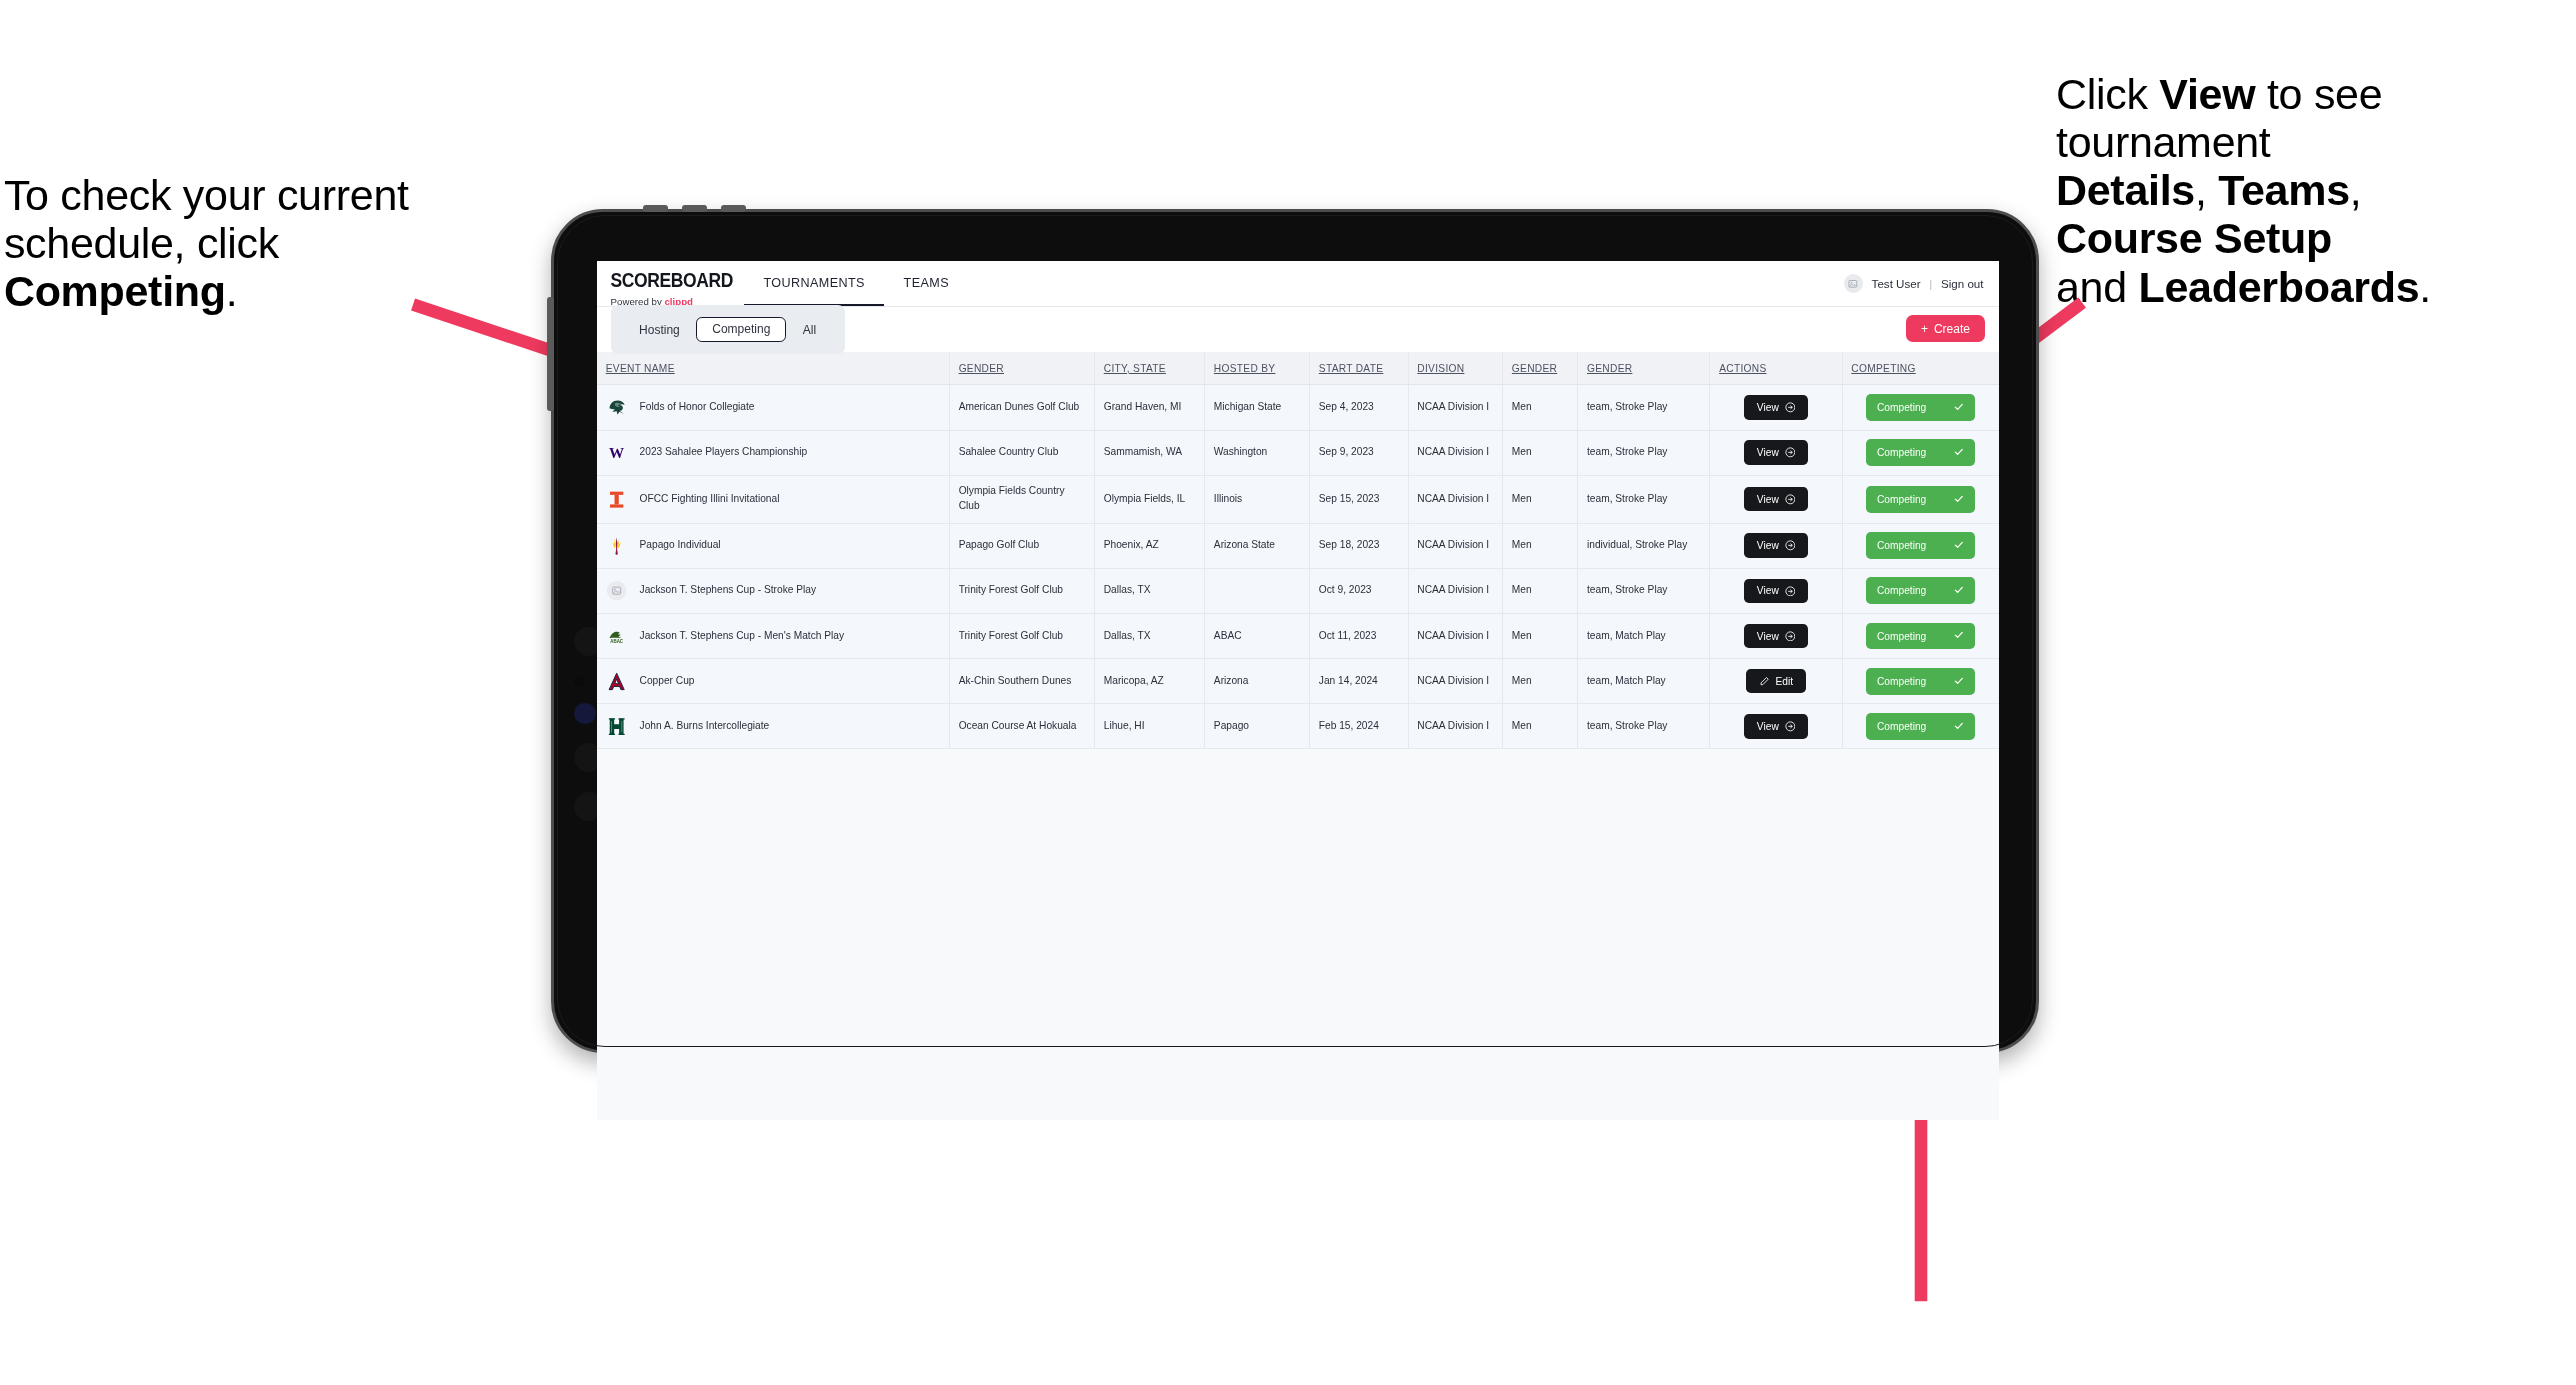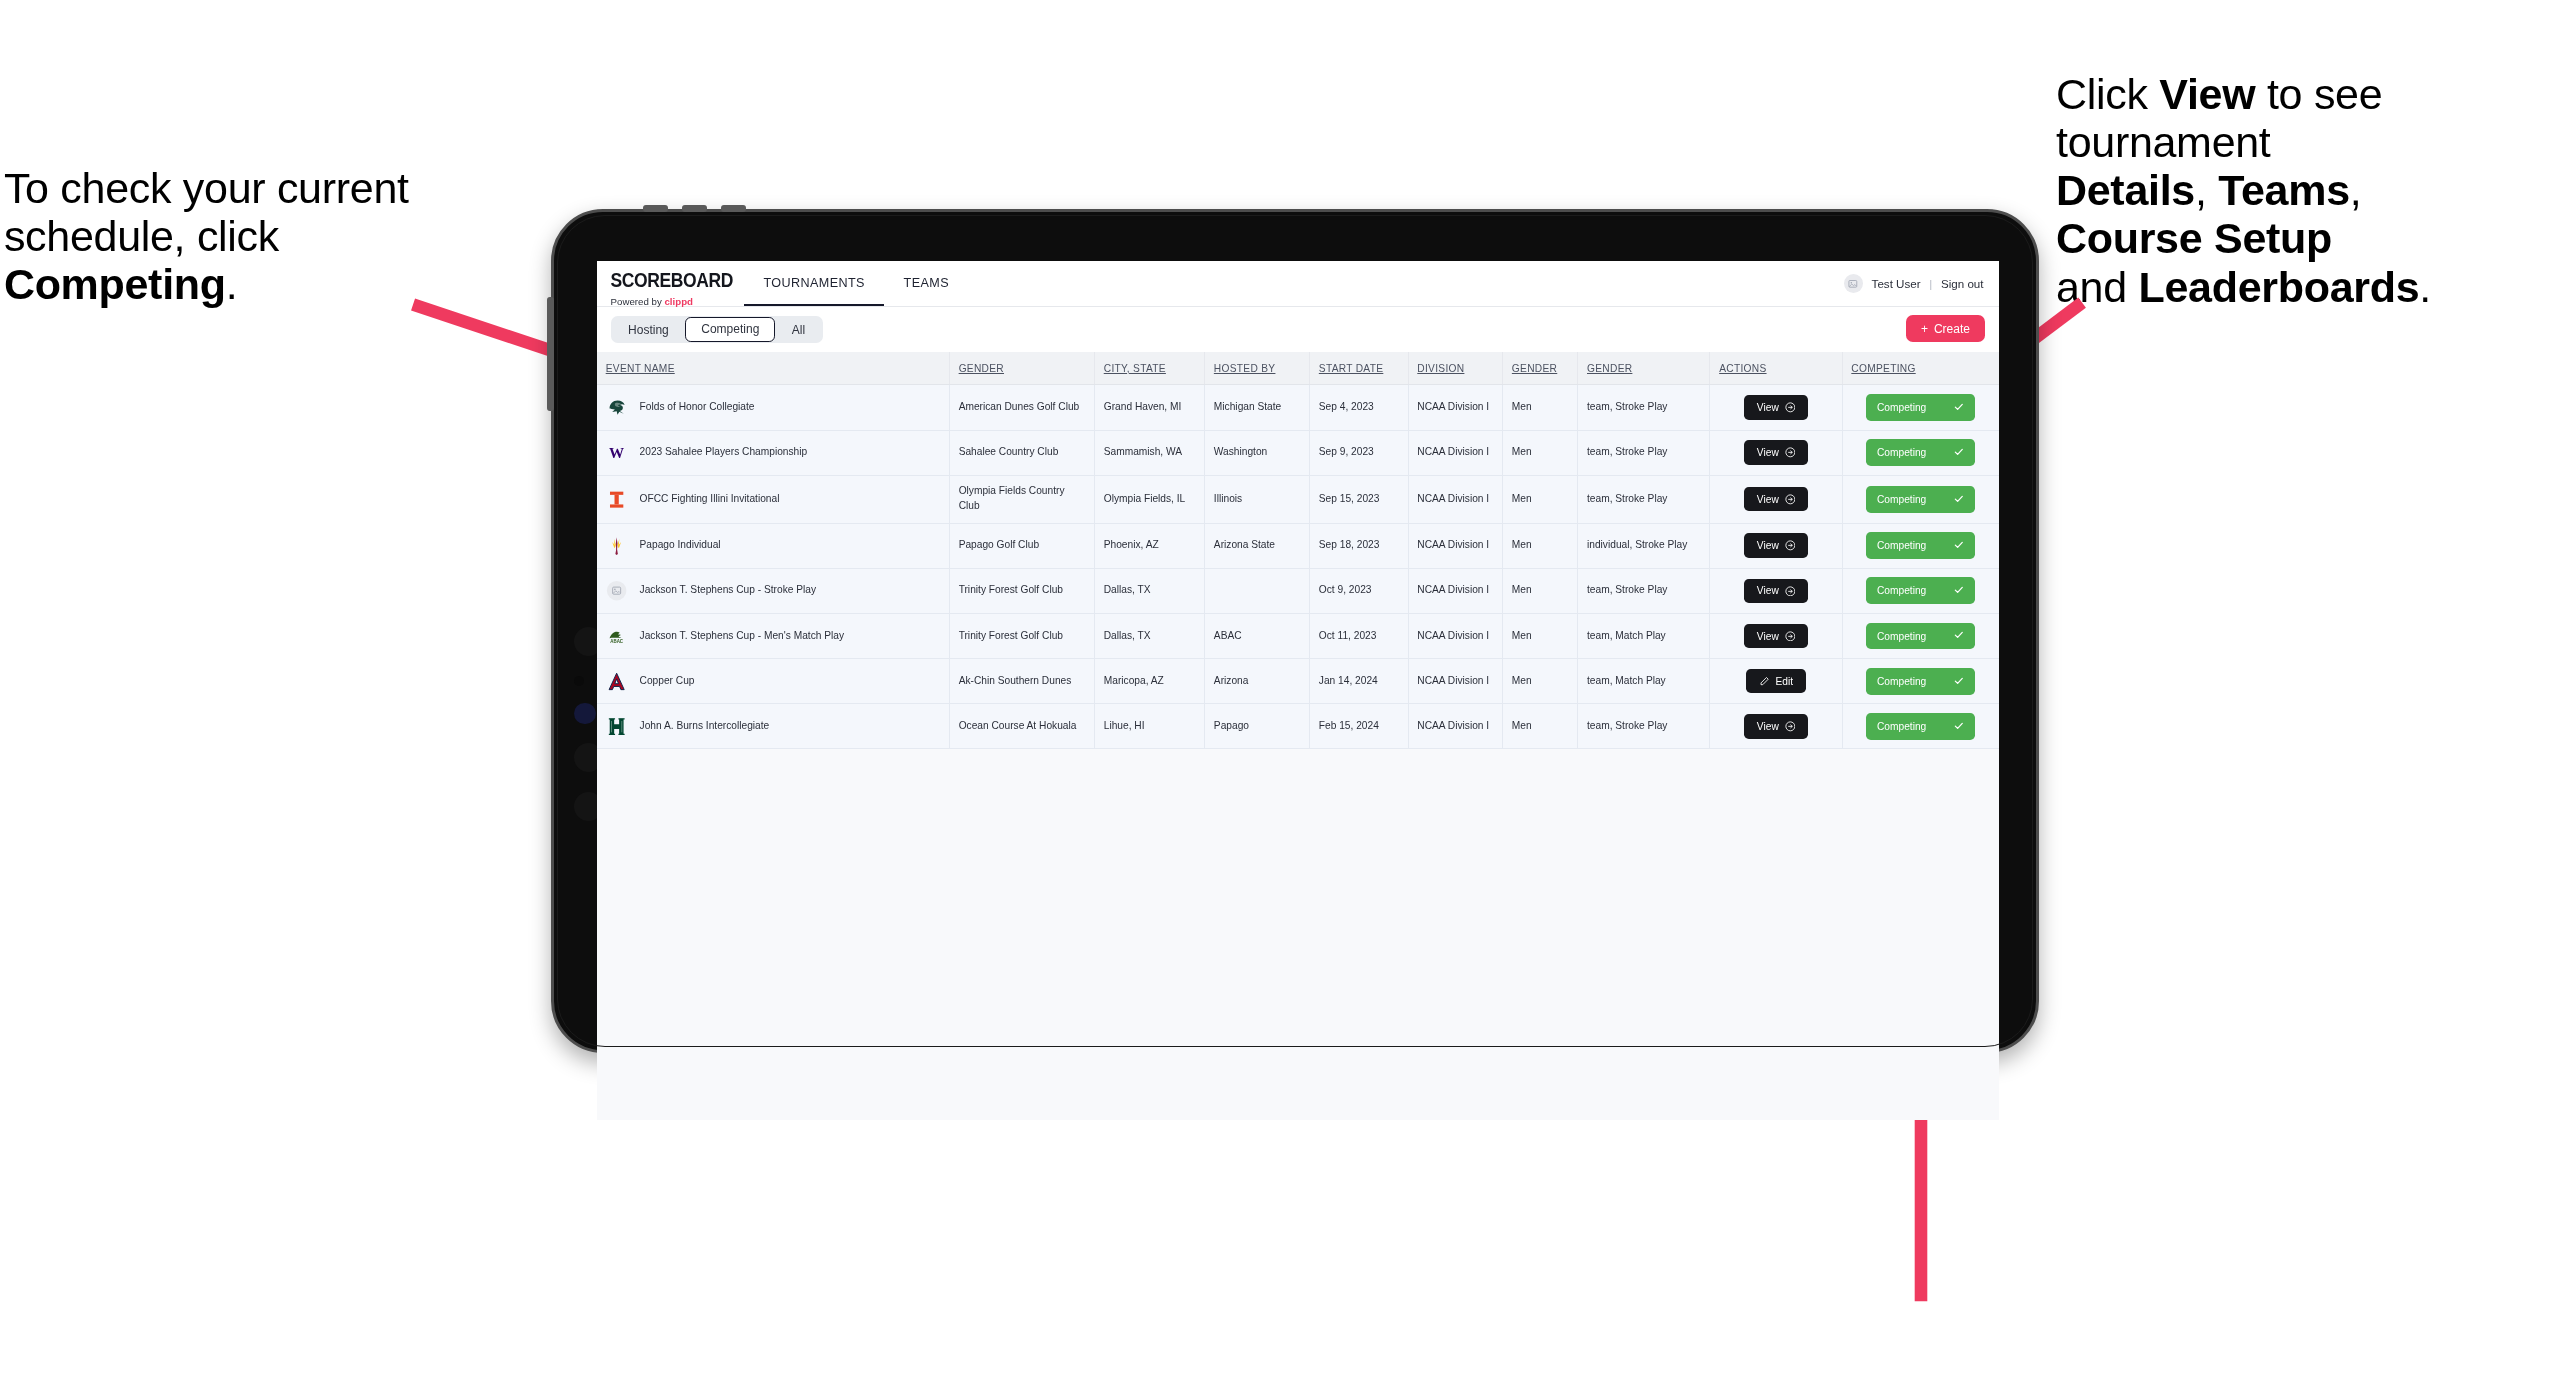--- a/index.html
+++ b/index.html
@@ -7,21 +7,21 @@
     width: 2576px; height: 1386px;
     background: #ffffff;
     font-family: "Liberation Sans", sans-serif;
     overflow: hidden;
   }
   .stage { position: relative; width: 2576px; height: 1386px; background:#fff; }
 
   
   .callout { position: absolute; color:#000; font-size: 43px; line-height: 1.12; letter-spacing:-0.3px; }
   .callout b { font-weight: 700; }
-  #callout-left   { left: 3.9px;  top: 164px;  width: 504px; }
+  #callout-left   { left: 3.9px;  top: 171px;  width: 504px; }
   #callout-right  { left: 2056px; top: 70px; width: 524px; }
   #callout-bottom { left: 1478px; top: 1222px; width: 1028px; }
 
   
   .arrow { position: absolute; }
 
   
   .tablet {
     position:absolute; left:551px; top:209px; width:1488px; height:844px;
     background:#0d0d0d;
@@ -66,21 +66,21 @@
   .navtab.active { border-bottom-color:#15182a; font-weight:400; }
   .topbar-spacer { flex:1; }
   .userbox { display:flex; align-items:center; gap:8.7px; padding-right:15.5px; font-size:11.6px; color:#2b2f3a; }
   .avatar { width:19.4px; height:19.4px; border-radius:50%; background:#e9eaee;
             display:flex; align-items:center; justify-content:center; color:#9aa0ad; font-size:9.7px; }
   .sep { color:#b9bdc7; }
 
   
   .filterrow { height:45px; background:#ffffff; display:flex; align-items:center;
                padding:0 13.6px; position:relative; }
-  .segctl { display:flex; background:#e9ecf0; border-radius:6.8px; padding:1px; }
+  .segctl { display:flex; background:#e9ecf0; border-radius:6.8px; padding:12px; }
   .seg { padding:5.8px 16.5px; font-size:12px; color:#30343f; border-radius:5.8px; cursor:pointer; }
   .seg.active { background:#ffffff; border:1.6px solid #15182a; font-weight:500; padding:4.3px 15px; }
   .create-btn { position:absolute; right:13.6px; top:7.8px; background:#ef3a5f; color:#fff;
                 font-size:12px; border:none; border-radius:6.8px; padding:6.8px 15.5px;
                 display:flex; align-items:center; gap:5.8px; cursor:pointer; }
 
   
   .tablewrap { background:#f8f9fb; }
   table { border-collapse:collapse; width:100%; table-layout:fixed; }
   thead th {

